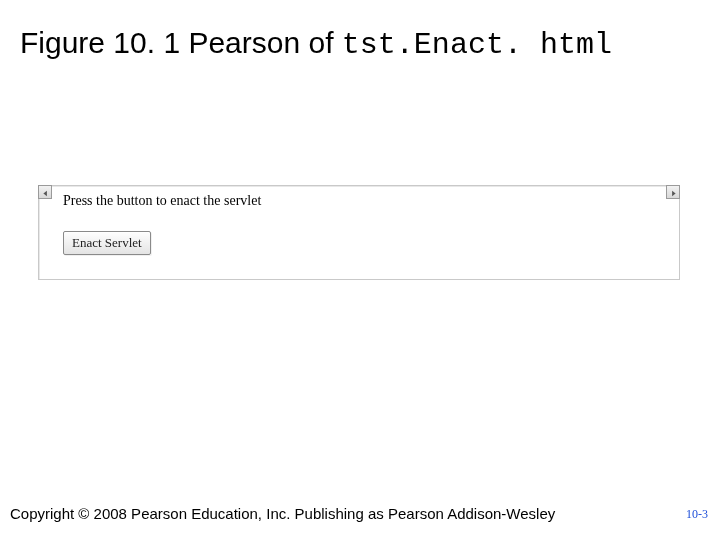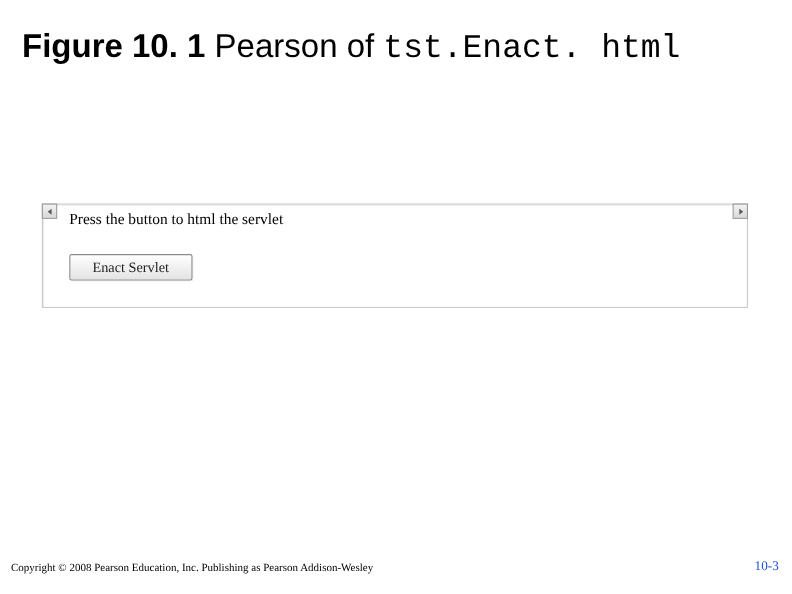--- a/index.html
+++ b/index.html
@@ -12,21 +12,21 @@
     overflow: hidden;
   }
   .heading {
     position: absolute;
     top: 26px;
     left: 20px;
     font-size: 30px;
     color: #000;
     white-space: nowrap;
   }
-  .heading .bold { font-weight: bold; }
+  .heading .bold { font-weight: normal; }
   .heading .mono { font-family: "Courier New", Courier, monospace; }
   .browser-pane {
     position: absolute;
     top: 185px;
     left: 38px;
     width: 642px;
     height: 95px;
     background: #ffffff;
     border: 1px solid #c9c9c9;
     box-shadow: inset 1px 1px 0 #e8e8e8;
@@ -49,36 +49,36 @@
     top: 7px;
     left: 24px;
     font-family: "Times New Roman", Times, serif;
     font-size: 14px;
     color: #000;
   }
   .enact-button {
     position: absolute;
     top: 45px;
     left: 24px;
-    padding: 3px 20px;
+    padding: 3px 8px;
     font-family: "Times New Roman", Times, serif;
     font-size: 13px;
     color: #222;
     background: linear-gradient(#fefefe, #e4e4e4);
     border: 1px solid #8a8a8a;
     border-radius: 2px;
     box-shadow: inset 0 1px 0 #ffffff, 1px 1px 0 rgba(0,0,0,0.06);
     cursor: pointer;
   }
   .copyright {
     position: absolute;
     bottom: 18px;
     left: 10px;
-    font-family: Liberation Serif, serif;
-    font-size: 10px;
+    font-family: Liberation Sans, sans-serif;
+    font-size: 15px;
     color: #000;
   }
   .page-number {
     position: absolute;
     bottom: 18px;
     right: 12px;
     font-family: "Times New Roman", Times, serif;
     font-size: 12px;
     color: #1d4ed8;
   }
@@ -98,18 +98,18 @@
         </svg>
     </span>
   </div>
   <div class="scroll-arrow right">
     <span>
       <svg viewBox="0 0 10 10">
           <polygon points="3,1 3,9 8,5"></polygon>
         </svg>
     </span>
   </div>
-  <div class="pane-text">Press the button to html the servlet</div>
+  <div class="pane-text">Press the button to enact the servlet</div>
   <button class="enact-button">Enact Servlet</button>
 </div>
 
 <div class="copyright">Copyright © 2008 Pearson Education, Inc. Publishing as Pearson Addison-Wesley</div>
 <div class="page-number">10-3</div>
 
 </body></html>

